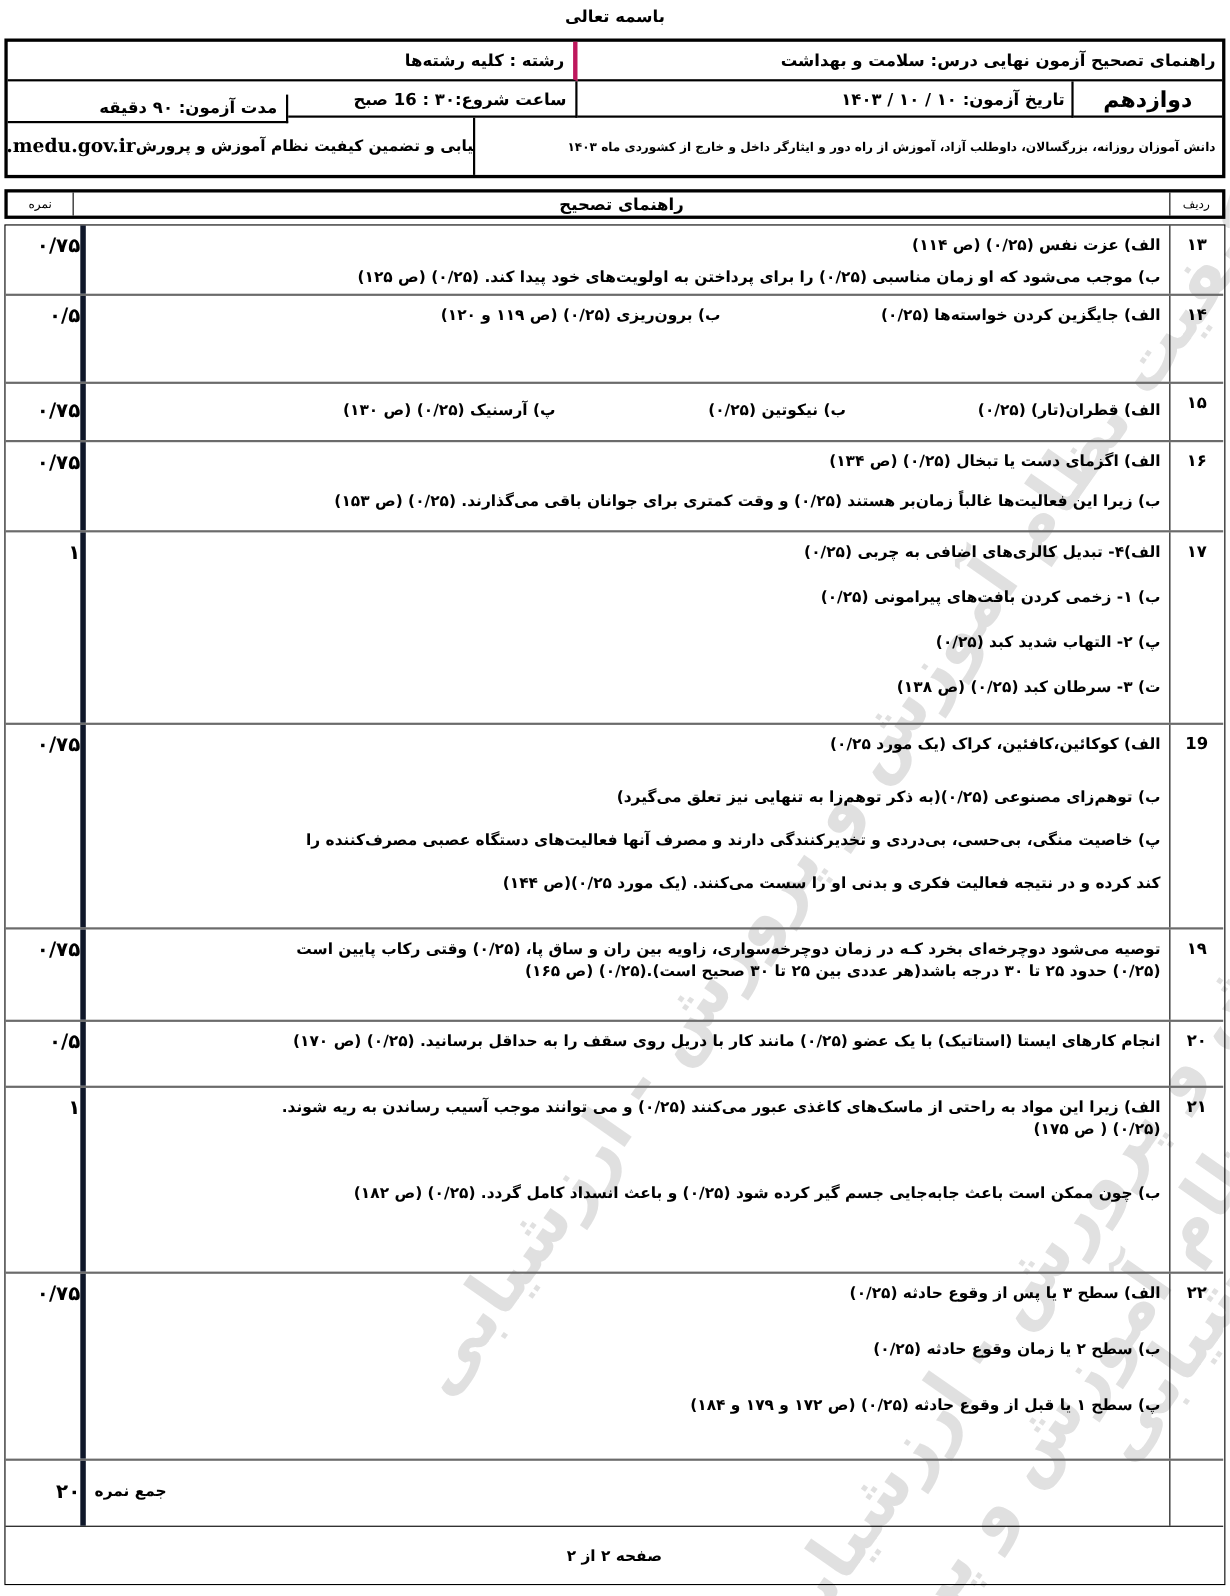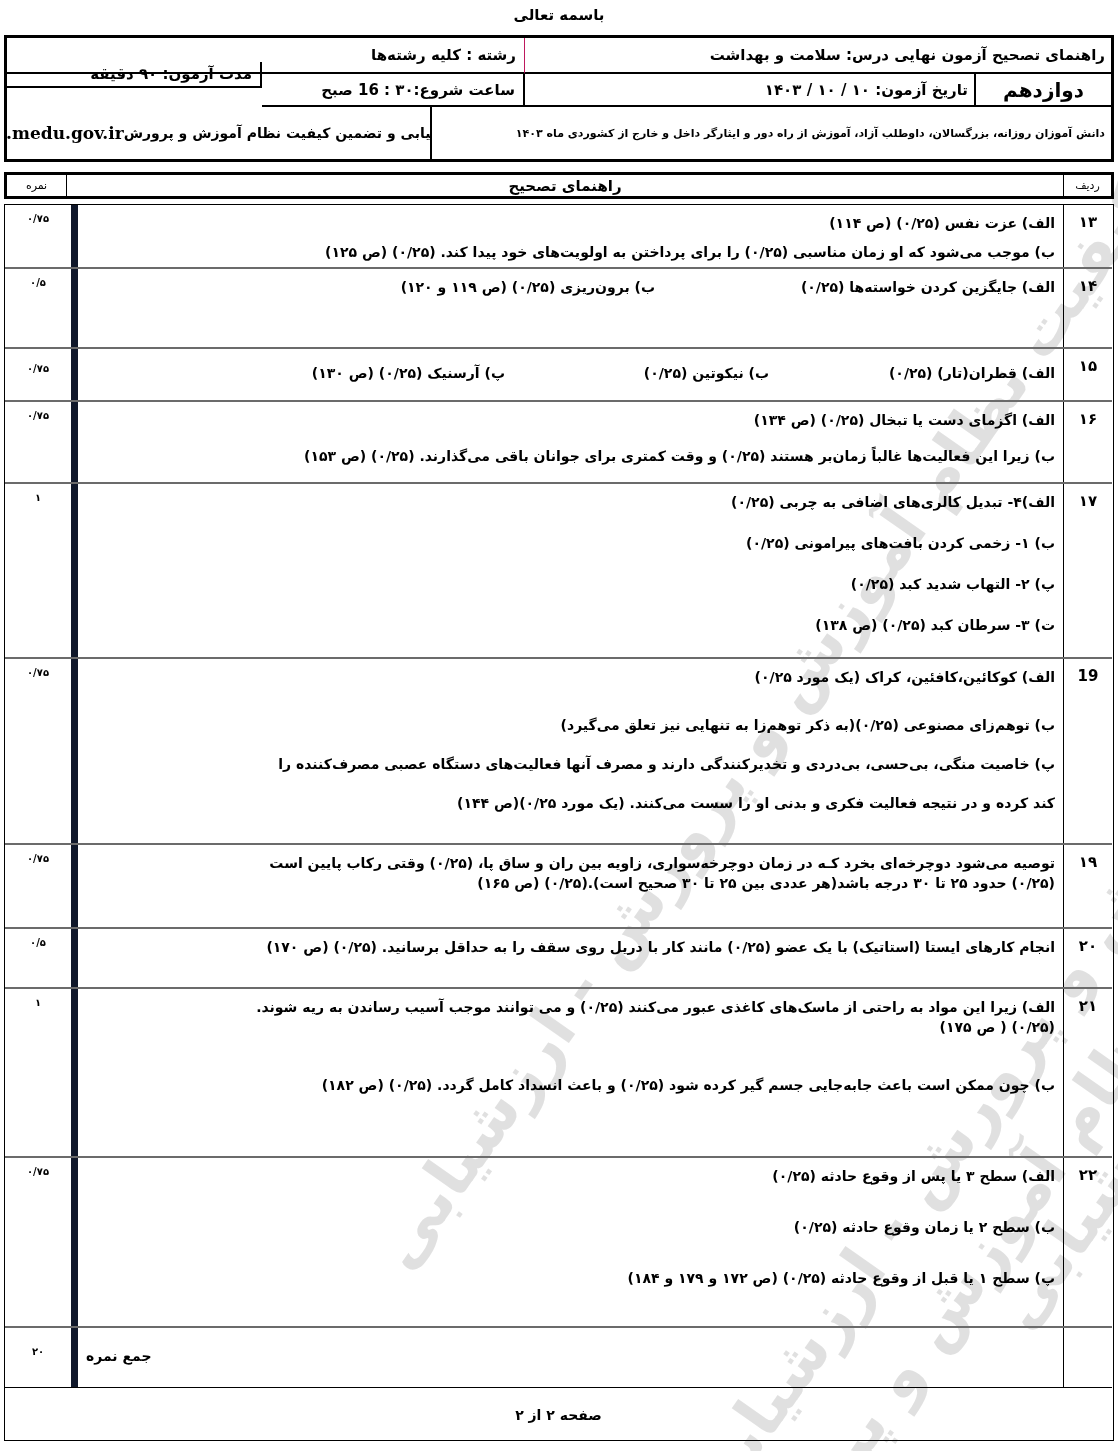--- a/index.html
+++ b/index.html
@@ -21,25 +21,25 @@
     
     .hdr {
       position: absolute; left: 4px; top: 35px; width: 1110px; height: 127px;
       border: 3px solid #000;
     }
     .hdr .cell {
       position: absolute; border-color: #000; border-style: solid; border-width: 0;
       display: flex; align-items: center; font-weight: bold; white-space: nowrap; overflow: hidden;
     }
     .hdr .c-title { right: 0; top: 0; width: 586px; height: 36px; border-bottom: 2px solid #000; font-size: 15px; padding-right: 6px; }
-    .hdr .c-field { right: 586px; top: 0; width: 518px; height: 36px; border-right: 1px solid #be185d; border-bottom: 2px solid #000; font-size: 15px; padding-right: 8px; }
+    .hdr .c-field { right: 586px; top: 0; width: 518px; height: 36px; border-right: 4px solid #be185d; border-bottom: 2px solid #000; font-size: 15px; padding-right: 8px; }
     .hdr .c-grade { right: 0; top: 36px; width: 135px; height: 33px; border-bottom: 2px solid #000; font-size: 20px; justify-content: center; }
     .hdr .c-date { right: 135px; top: 36px; width: 451px; height: 33px; border-right: 2px solid #000; border-bottom: 2px solid #000; font-size: 15px; padding-right: 6px; }
     .hdr .c-start { right: 586px; top: 36px; width: 263px; height: 33px; border-right: 2px solid #000; border-bottom: 2px solid #000; font-size: 15px; padding-right: 8px; }
-    .hdr .c-dur { right: 849px; top: 24px; width: 255px; height: 26px; border-right: 2px solid #000; border-bottom: 2px solid #000; font-size: 15px; padding-right: 8px; }
+    .hdr .c-dur { right: 849px; top: 48px; width: 255px; height: 26px; border-right: 2px solid #000; border-bottom: 2px solid #000; font-size: 15px; padding-right: 8px; }
     .hdr .c-students { right: 0; top: 69px; width: 679px; height: 52px; font-size: 11px; padding-right: 6px; }
     .hdr .c-center { right: 679px; top: 69px; width: 425px; height: 52px; border-right: 2px solid #000; flex-direction: row; align-items: center; justify-content: center; font-size: 14px; line-height: 20px; }
     .hdr .c-center .url { font-family: "DejaVu Serif", serif; font-size: 17px; }
 
     
     .colhdr {
       position: absolute; left: 4px; top: 172px; width: 1110px; height: 27px;
       border: 3px solid #000;
     }
     .colhdr div { position: absolute; top: 0; height: 21px; display: flex; align-items: center; justify-content: center; font-weight: bold; }
@@ -53,22 +53,22 @@
       border: 1.5px solid #000;
     }
     .row { position: absolute; left: 0; width: 1107px; border-bottom: 2px solid #6b6b6b; }
     .row .num {
       position: absolute; right: 0; top: 0; bottom: 0; width: 49px;
       border-left: 1px solid #000; font-weight: bold; font-size: 15px;
       text-align: center; padding-top: 8px;
     }
     .row .score {
       position: absolute; left: 0; top: 0; bottom: 0; width: 73px;
-      border-right: 7px solid #0f172a; font-weight: bold; font-size: 10px;
-      text-align: center; padding-top: 8px;
+      border-right: 5px solid #0f172a; font-weight: bold; font-size: 18px;
+      text-align: right; padding-top: 8px;
     }
     .row .body {
       position: absolute; right: 49px; left: 73px; top: 0; bottom: 0;
       padding-right: 8px; padding-top: 8px; font-weight: bold; font-size: 14px;
     }
     .line { white-space: nowrap; height: 20px; line-height: 20px; position: relative; }
 
     .footer-row { position: absolute; left: 0; width: 1107px; top: 1183px; height: 53px; display: flex; align-items: center; justify-content: center; font-weight: bold; font-size: 14px; }
 
     

